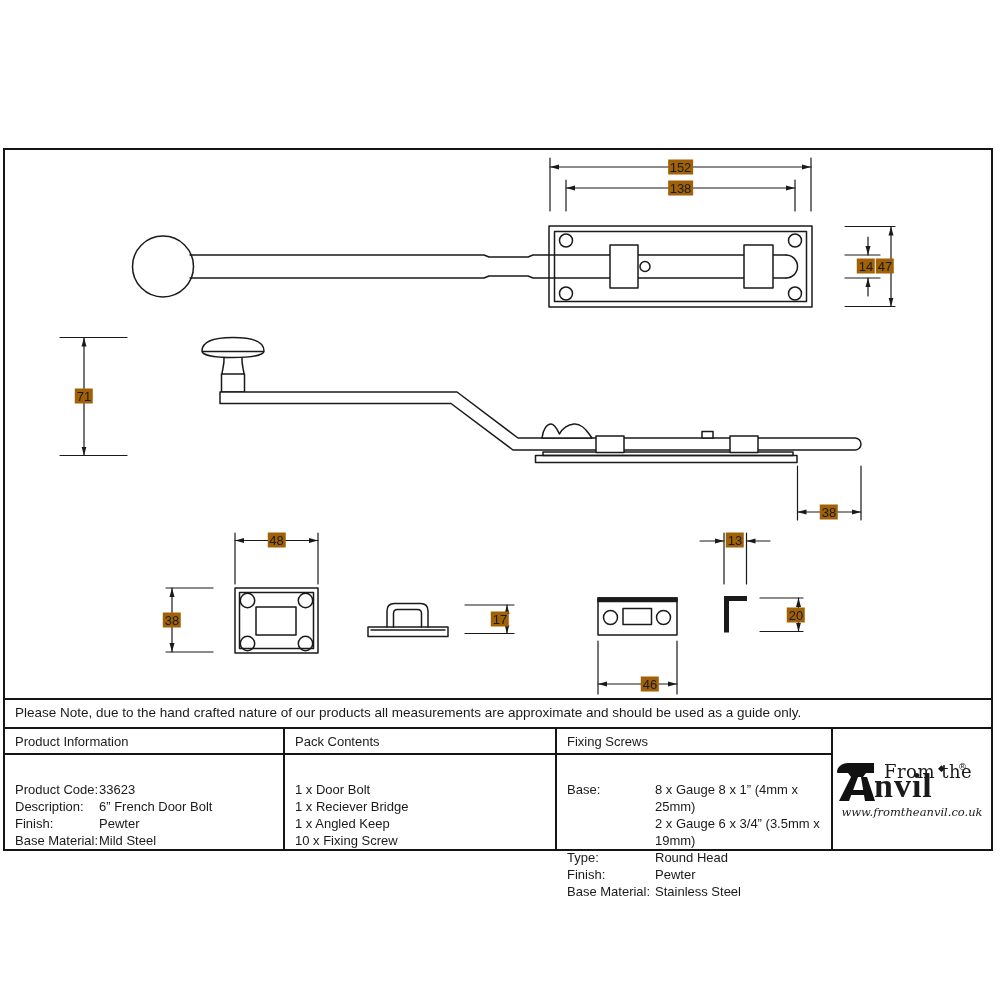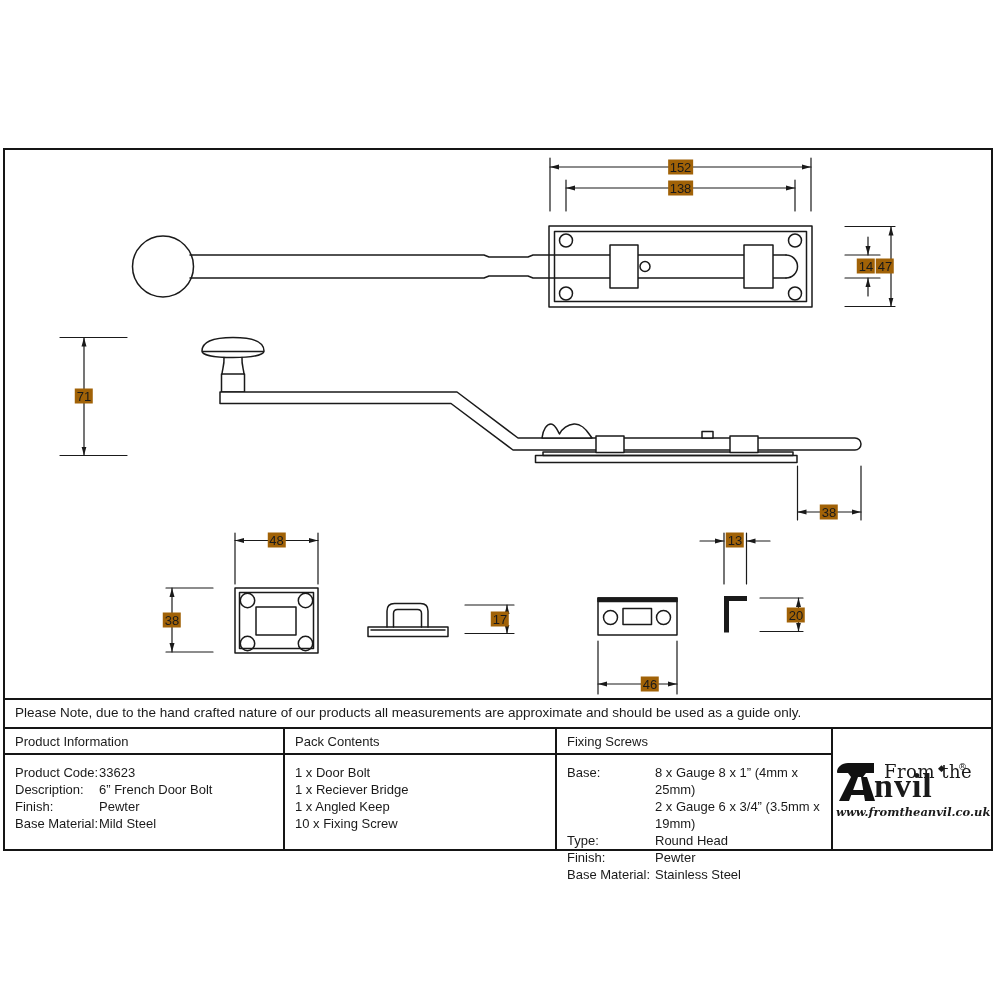--- a/index.html
+++ b/index.html
@@ -16,41 +16,41 @@
                 display:flex; }
 
   .col { height:100%; }
   .col-border { border-right:2px solid #151515; }
   .col-product { width:280px; }
   .col-pack    { width:272px; }
   .col-screws  { width:276px; }
   .col-logo    { flex:1; display:flex; align-items:center; justify-content:center; }
 
   .col-header { height:26px; border-bottom:2px solid #151515; padding:5px 0 0 10px; font-size:13px; }
-  .col-body   { padding:9px 8px 0 10px; font-size:13px; line-height:17px; }
+  .col-body   { padding:26px 8px 0 10px; font-size:13px; line-height:17px; }
   .kv { display:flex; }
   .kv .k { flex:0 0 84px; }
   .col-screws .kv .k { flex:0 0 88px; }
 
   
   svg.drawing { left:0; top:0; pointer-events:none; }
   .dim { position:absolute; transform:translate(-50%,-50%); background:#a16207; padding:0 2px;
          font-size:13px; white-space:nowrap; }
 
   
   .logo { position:relative; width:152px; height:62px; }
   .logo .anvil-glyph { position:absolute; left:0; top:1px; width:40px; height:44px; }
   .logo .from-the { position:absolute; left:48px; top:3px; font-family:"DejaVu Serif", serif;
                     font-size:18px; letter-spacing:0.5px; }
   .logo .diamond  { position:absolute; left:102px; top:5px; font-size:9px; }
   .logo .nvil { position:absolute; left:38px; top:11px; font-family:Liberation Serif, serif;
                 font-weight:bold; font-size:34px; line-height:33px; letter-spacing:1px; }
   .logo .reg  { position:absolute; left:122px; top:4px; font-size:9px; font-family:"DejaVu Serif", serif; }
   .logo .url  { position:absolute; left:0; bottom:1px; width:100%; text-align:center;
-                font-family:"DejaVu Serif", serif; font-style:italic; font-weight:bold; font-size:11.5px; }
+                font-family:"DejaVu Serif", serif; font-style:italic; font-weight:normal; font-size:11.5px; }
 </style>
 </head>
 <body>
 
 <div class="abs draw-frame"></div>
 
 <svg class="abs drawing" width="1000" height="1000" viewBox="0 0 1000 1000" fill="none" stroke="#1a1a1a" stroke-width="1.5" stroke-linejoin="round" stroke-linecap="round">
   <defs>
     <marker id="ae" markerWidth="10" markerHeight="10" refX="9" refY="5" orient="auto" markerUnits="userSpaceOnUse">
       <path d="M0,2.5 L9,5 L0,7.5 Z" fill="#1a1a1a" stroke="none"></path>

